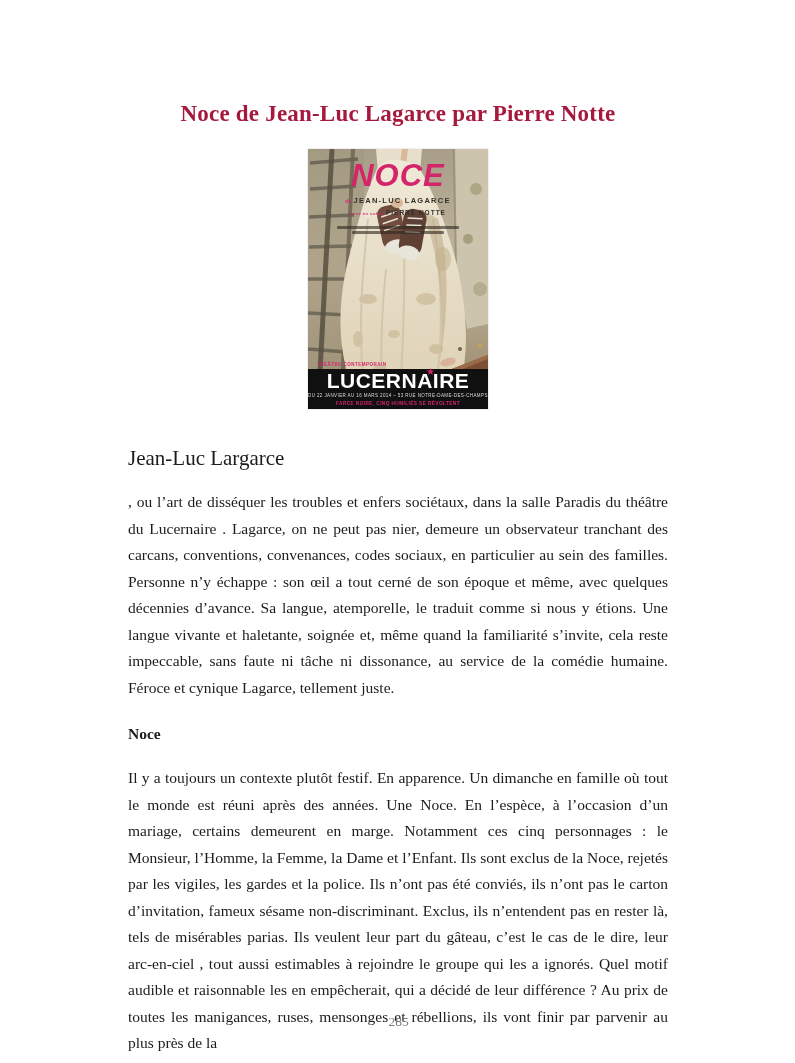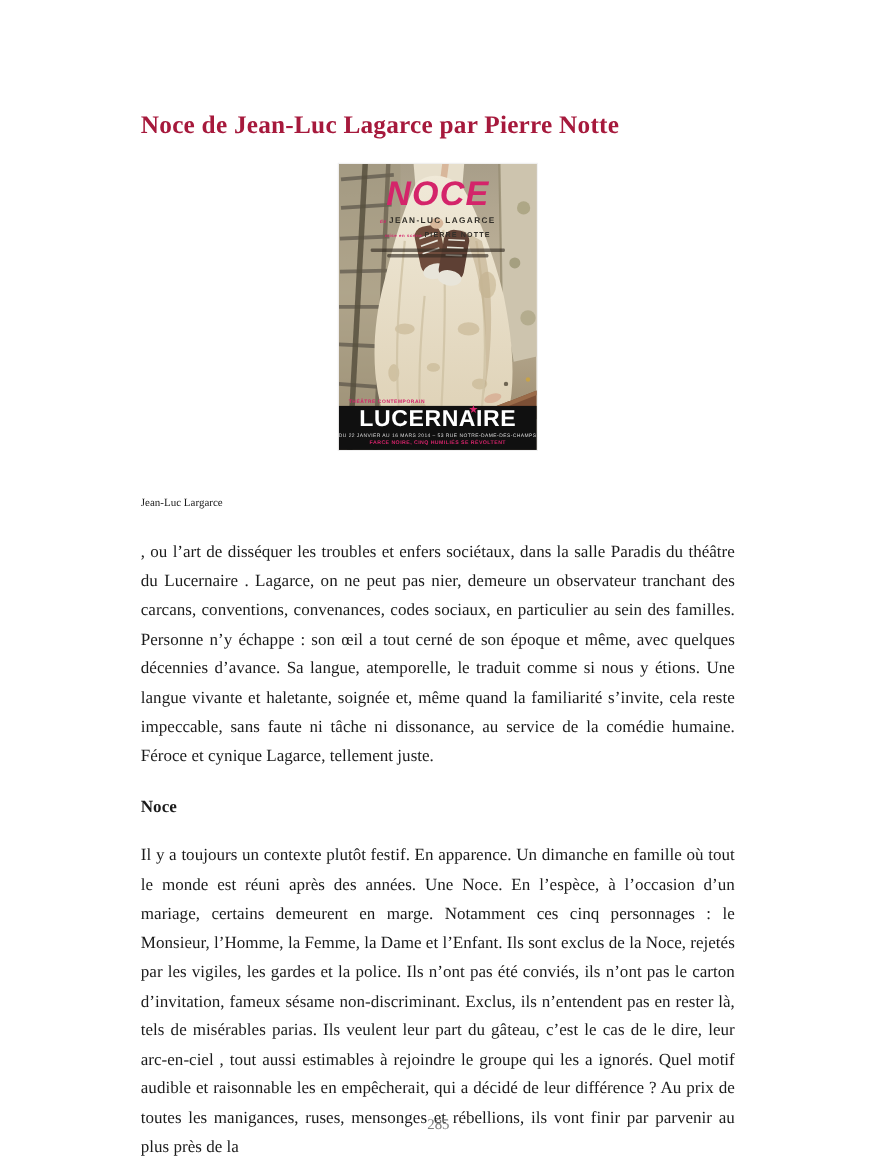--- a/index.html
+++ b/index.html
@@ -19,20 +19,21 @@
     width: 540px;
     padding-top: 100px;
   }
   h1.title {
     margin: 0;
     font-size: 23px;
     line-height: 28px;
     font-weight: bold;
     color: #a6193c;
     letter-spacing: 0.2px;
+    text-align: center;
   }
   .poster-wrap { margin-top: 21px; text-align: center; }
   .poster {
     position: relative;
     display: inline-block;
     width: 180px; height: 260px;
     overflow: hidden;
     vertical-align: top;
     box-shadow: 0 0 0 1px rgba(0,0,0,0.06);
   }
@@ -109,21 +110,21 @@
     font-weight: 400; font-size: 9px;
     letter-spacing: 0.8px;
     color: #dcdcdc;
   }
   .band-tagline {
     top: 30.5px;
     font-weight: 700; font-size: 9.5px;
     letter-spacing: 0.8px;
     color: #d4246a;
   }
-  .byline { margin: 38px 0 0 0; font-size: 10px; line-height: 22px; }
+  .byline { margin: 38px 0 0 0; font-size: 21px; line-height: 22px; }
   .para {
     margin: 20px 0 0 0;
     font-size: 15.5px;
     line-height: 26.5px;
     text-align: justify;
   }
   h2.section { margin: 22px 0 0 0; font-size: 15.5px; line-height: 22px; font-weight: bold; }
   .pagenum {
     position: absolute; left: 2px; right: 0; top: 1014px;
     text-align: center;

